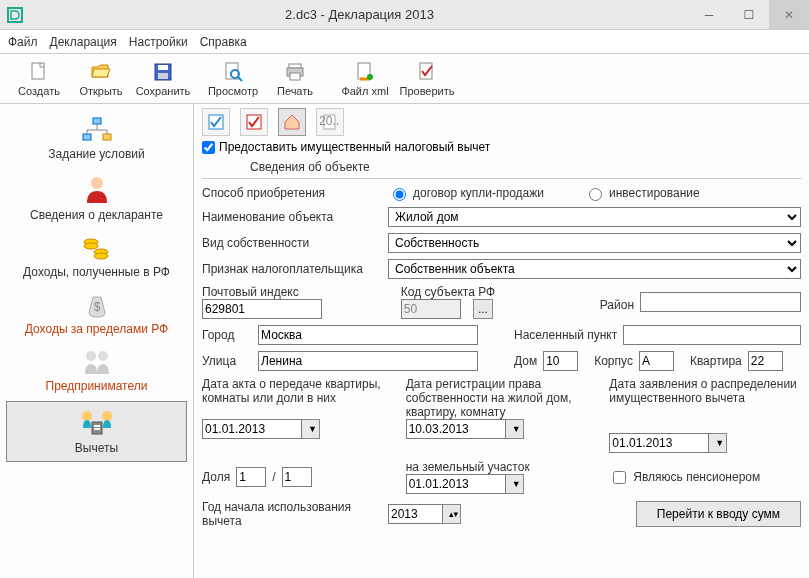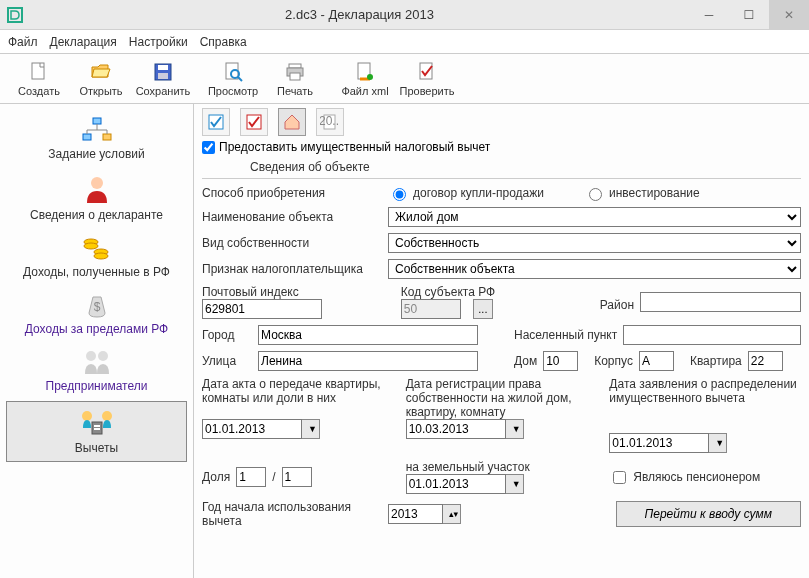--- a/index.html
+++ b/index.html
@@ -11,21 +11,21 @@
 .titlebar .win-btn { width: 40px; height: 30px; display: flex; align-items: center; justify-content: center; color: #555; }
 .titlebar .win-btn.close { background: #d0d0d0; color: #777; }
 .menubar { height: 24px; background: #fff; border-bottom: 1px solid #ccc; display: flex; align-items: center; padding: 0 8px; gap: 12px; color: #333; }
 .toolbar { height: 50px; background: #fdfdfd; border-bottom: 1px solid #ccc; display: flex; align-items: center; padding: 0 8px; }
 .tb-btn { display: flex; flex-direction: column; align-items: center; justify-content: center; min-width: 62px; height: 46px; cursor: pointer; }
 .tb-btn span { font-size: 11px; color: #333; margin-top: 2px; }
 .tb-sep { width: 8px; }
 .body { display: flex; height: calc(578px - 30px - 24px - 50px); }
 .sidebar { width: 194px; background: #fdfdfd; border-right: 1px solid #ccc; display: flex; flex-direction: column; padding-top: 6px; }
 .sb-item { display: flex; flex-direction: column; align-items: center; padding: 6px 4px; cursor: pointer; text-align: center; color: #333; }
-.sb-item.disabled span { color: #4c1d95; text-align: center; }
+.sb-item.disabled span { color: #c2410c; text-align: center; }
 .sb-item.active { border: 1px solid #888; background: #e8e8e8; margin: 2px 6px; }
 .sb-item span { font-size: 12px; margin-top: 3px; }
 .content { flex: 1; background: #fdfdfd; padding: 4px 8px 8px 8px; overflow: hidden; position: relative; }
 .mini-toolbar { display: flex; gap: 10px; margin-bottom: 4px; }
 .mini-btn { width: 28px; height: 28px; border: 1px solid #ccc; background: #f5f5f5; display: flex; align-items: center; justify-content: center; cursor: pointer; }
 .mini-btn.active { background: #e5e5e5; border-color: #999; }
 .chk-row { display: flex; align-items: center; gap: 4px; margin-bottom: 4px; }
 .chk-row input { margin: 0; }
 .group-title { color: #333; padding: 2px 0 4px 0; margin-left: 48px; }
 .form-grid { font-size: 12px; color: #333; }
@@ -36,21 +36,21 @@
 select, input[type=text] { border: 1px solid #7a7a7a; background: #fff; height: 20px; padding: 0 2px; font-size: 12px; }
 select.full, input.full { flex: 1; }
 .btn-dots { width: 20px; height: 20px; border: 1px solid #888; background: #e8e8e8; font-size: 11px; padding: 0; cursor: pointer; }
 .hr-partial { border-top: 1px solid #ccc; margin: 0 0 6px 0; }
 .three-col { display: flex; gap: 12px; }
 .col { flex: 1; display: flex; flex-direction: column; }
 .col-label { min-height: 42px; font-size: 12px; color: #333; }
 .date-sel { display: flex; }
 .date-sel input { width: 100px; }
 .date-sel button { width: 18px; border: 1px solid #888; border-left: none; background: #e8e8e8; font-size: 9px; }
-.big-btn { border: 1px solid #888; background: #e8e8e8; height: 26px; padding: 0 28px; cursor: pointer; font-size: 12px; font-style: italic; }
+.big-btn { border: 1px solid #888; background: #e8e8e8; height: 26px; padding: 0 20px; cursor: pointer; font-size: 12px; }
 </style>
 </head>
 <body>
 
 <div class="titlebar">
   <div class="app-icon">
     <svg width="16" height="16">
         <rect x="1" y="1" width="14" height="14" fill="none" stroke="#2a8" stroke-width="2"></rect>
         <path d="M4 4 L4 12 L8 12 Q12 12 12 8 Q12 4 8 4 Z" fill="none" stroke="#2a8" stroke-width="1.5"></path>
       </svg>

